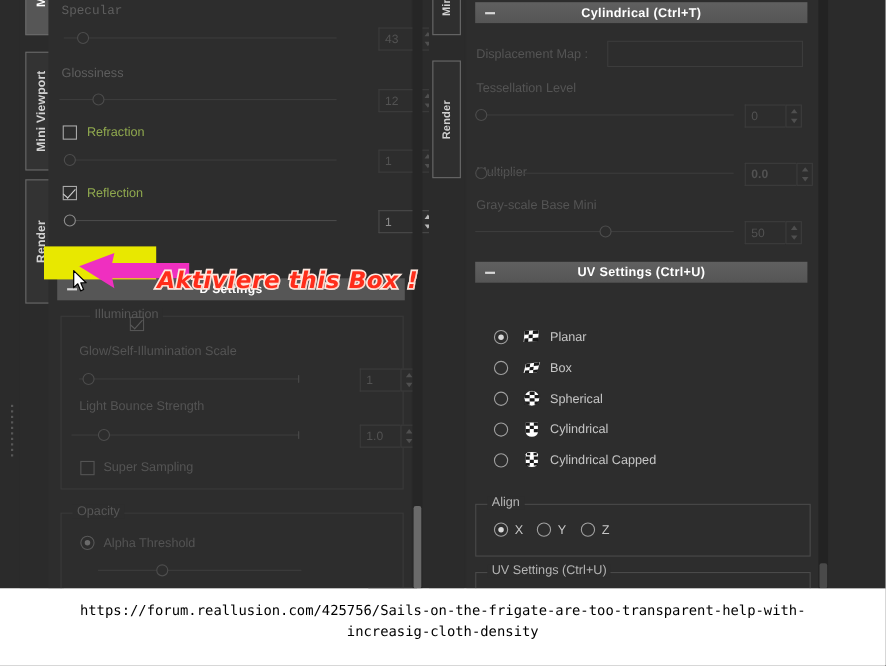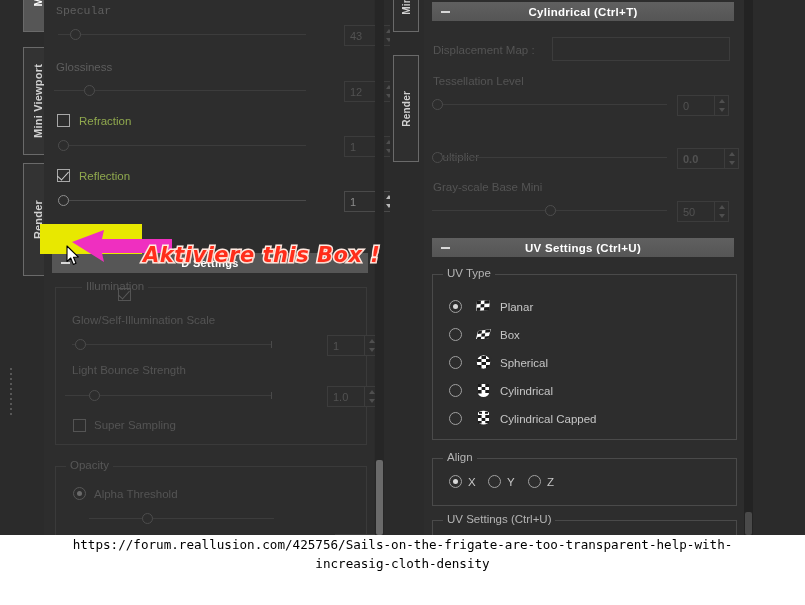--- a/index.html
+++ b/index.html
@@ -208,20 +208,21 @@
   
   .caption {
     position:absolute; left:0; top:535px;
     width:805px; height:70px;
     background:#ffffff;
     color:#000000;
     font-family:"DejaVu Sans Mono", monospace;
     font-size:12.6px;
     line-height:19px;
     text-align:center;
+    padding-top:10px;
   }
 </style>
 </head>
 <body>
 
 <div id="root">
 
   <div class="shot">
 
     <div class="vtabstrip" style="left:18px; top:0; width:40px; height:535px;">
@@ -430,23 +431,20 @@
             <div class="a up"></div>
             <div class="a down"></div>
           </div>
       </div>
 
       <div class="hdrbar" style="left:8px; top:238px; width:302px; height:19px;">
         <div class="minus"></div>
         <span>UV Settings  (Ctrl+U)</span>
       </div>
 
-      <div class="group" style="left:8px; top:274px; width:305px; height:166px; border-color:#4a4a4a;">
-        <div class="gtitle">UV Type</div>
-      </div>
 
       <div class="rb on" style="left:25px; top:300px;"></div>
       <div class="uvicon" style="left:51px; top:299px;">
         <svg width="17" height="15" viewBox="0 0 17 15">
           <path d="M2 2 L15 1 L14 11 L1 12 Z" fill="#ffffff"></path>
           <path d="M2 2 L6 1.7 L5.7 5 L1.9 5.3 Z" fill="#1a1a1a"></path>
           <path d="M9.5 1.4 L14.8 1 L14.6 4.4 L9.3 4.7 Z" fill="#1a1a1a"></path>
           <path d="M5.7 5.3 L9.4 5 L9.2 8.3 L5.5 8.6 Z" fill="#1a1a1a"></path>
           <path d="M1.8 8.7 L5.4 8.5 L5.2 11.8 L1.5 12 Z" fill="#1a1a1a"></path>
           <path d="M9.2 8.2 L14.5 7.9 L14.3 11.2 L9 11.5 Z" fill="#1a1a1a"></path>

